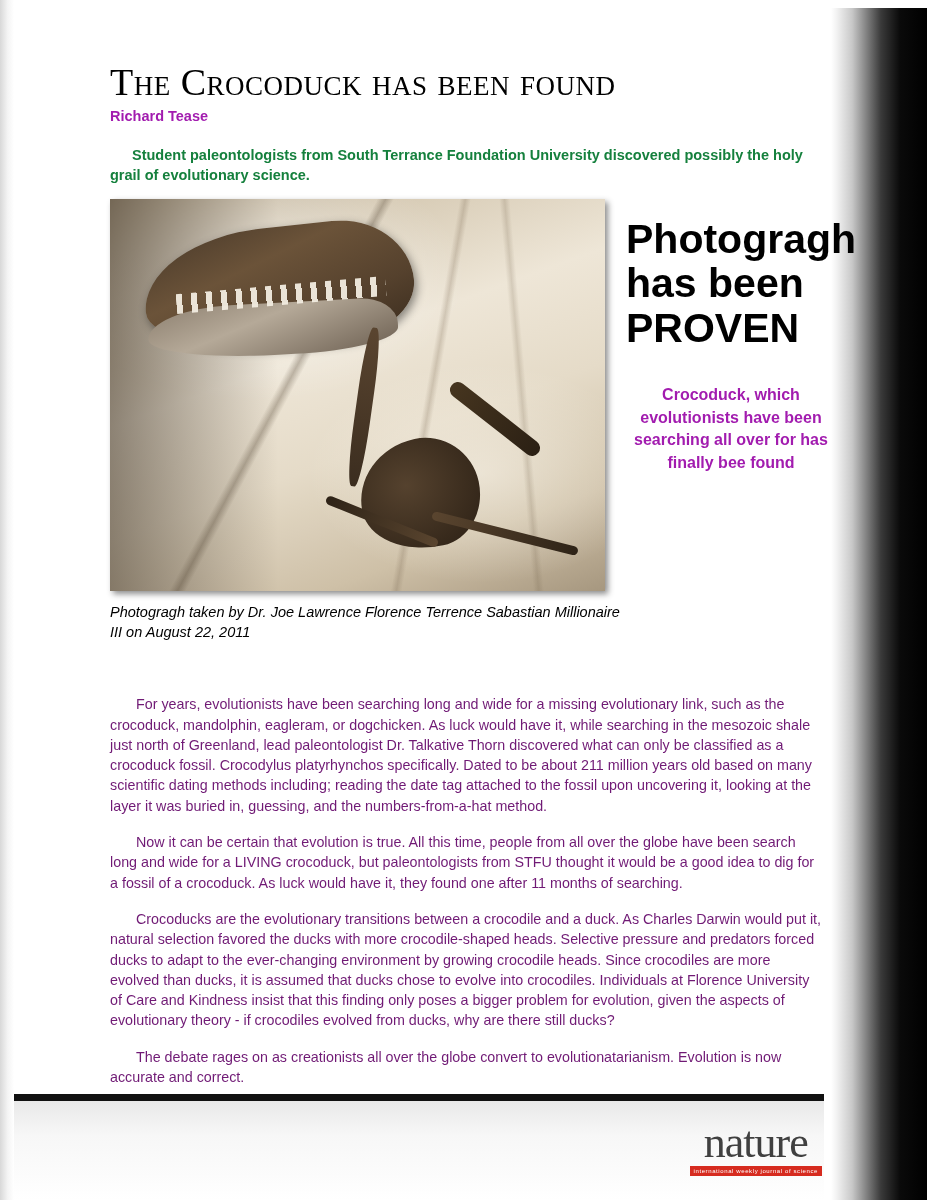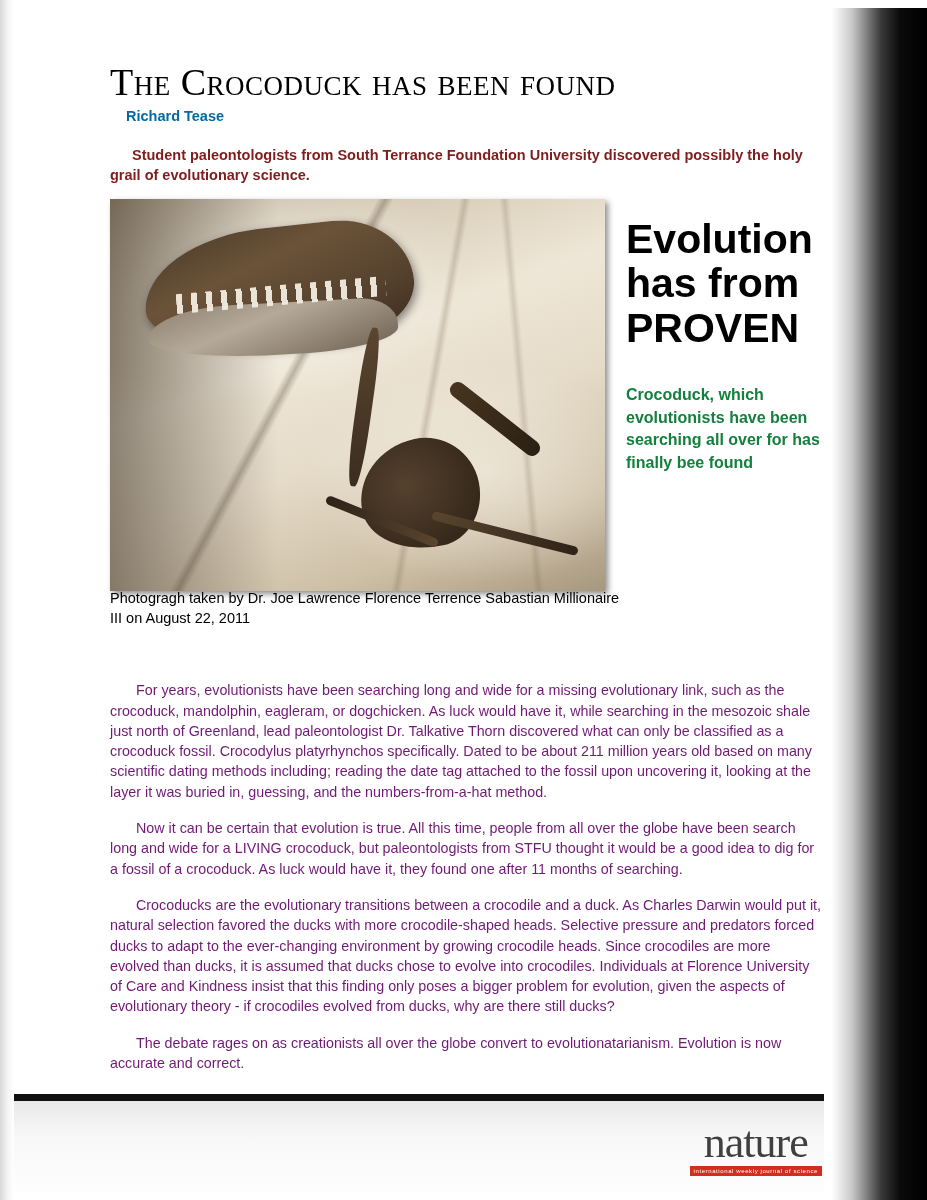--- a/index.html
+++ b/index.html
@@ -57,27 +57,27 @@
     letter-spacing: 0.5px;
     color: #000;
     margin: 0 0 2px 0;
     font-variant: small-caps;
     font-weight: 400;
     white-space: nowrap;
   }
   .byline {
     font-size: 14.5px;
     font-weight: bold;
-    color: #0369a1;
-    margin: 4px 0 0 16px;
+    color: #a21caf;
+    margin: 4px 0 0 0;
   }
   .standfirst {
     font-size: 14.5px;
     font-weight: bold;
-    color: #7f1d1d;
+    color: #15803d;
     line-height: 1.35;
     margin: 22px 0 0 0;
     width: 700px;
     text-indent: 22px;
   }
   .media-row {
     position: relative;
     margin-top: 14px;
     height: 390px;
   }
@@ -207,27 +207,30 @@
     font-weight: bold;
     line-height: 1.08;
     color: #000;
     margin: 0;
   }
   .evo-sub {
     margin-top: 34px;
     font-size: 16px;
     font-weight: bold;
     line-height: 1.42;
-    color: #15803d;
+    color: #a21caf;
+    text-align: center;
   }
   .caption {
+    margin-top: 14px;
     font-size: 14.5px;
     line-height: 1.35;
     color: #000;
     width: 520px;
+    font-style: italic;
   }
   .article {
     margin-top: 52px;
     width: 712px;
   }
   .article p {
     font-size: 14.3px;
     line-height: 1.42;
     color: #701a75;
     margin: 0 0 16px 0;
@@ -296,21 +299,21 @@
         <div class="fossil-jaw"></div>
         <div class="teeth"></div>
         <div class="fossil-neck"></div>
         <div class="fossil-body"></div>
         <div class="fossil-wing"></div>
         <div class="fossil-leg1"></div>
         <div class="fossil-leg2"></div>
       </div>
 
       <div class="side-col">
-        <div class="evo-title">Evolution has from PROVEN</div>
+        <div class="evo-title">Photogragh has been PROVEN</div>
         <div class="evo-sub">Crocoduck, which evolutionists have been searching all over for has finally bee found</div>
       </div>
 
     </div>
 
     <div class="caption">Photogragh taken by Dr.  Joe Lawrence Florence Terrence Sabastian Millionaire III on August 22, 2011</div>
 
     <div class="article">
       <p>For years, evolutionists have been searching long and wide for a missing evolutionary link, such as the crocoduck, mandolphin, eagleram, or dogchicken. As luck would have it, while searching in the mesozoic shale just north of Greenland, lead paleontologist Dr. Talkative Thorn discovered what can only be classified as a crocoduck fossil. Crocodylus platyrhynchos specifically. Dated to be about 211 million years old based on many scientific dating methods including; reading the date tag attached to the fossil upon uncovering it, looking at the layer it was buried in, guessing, and the numbers-from-a-hat method.</p>
       <p>Now it can be certain that evolution is true. All this time, people from all over the globe have been search long and wide for a LIVING crocoduck, but paleontologists from STFU thought it would be a good idea to dig for a fossil of a crocoduck. As luck would have it, they found one after 11 months of searching.</p>

